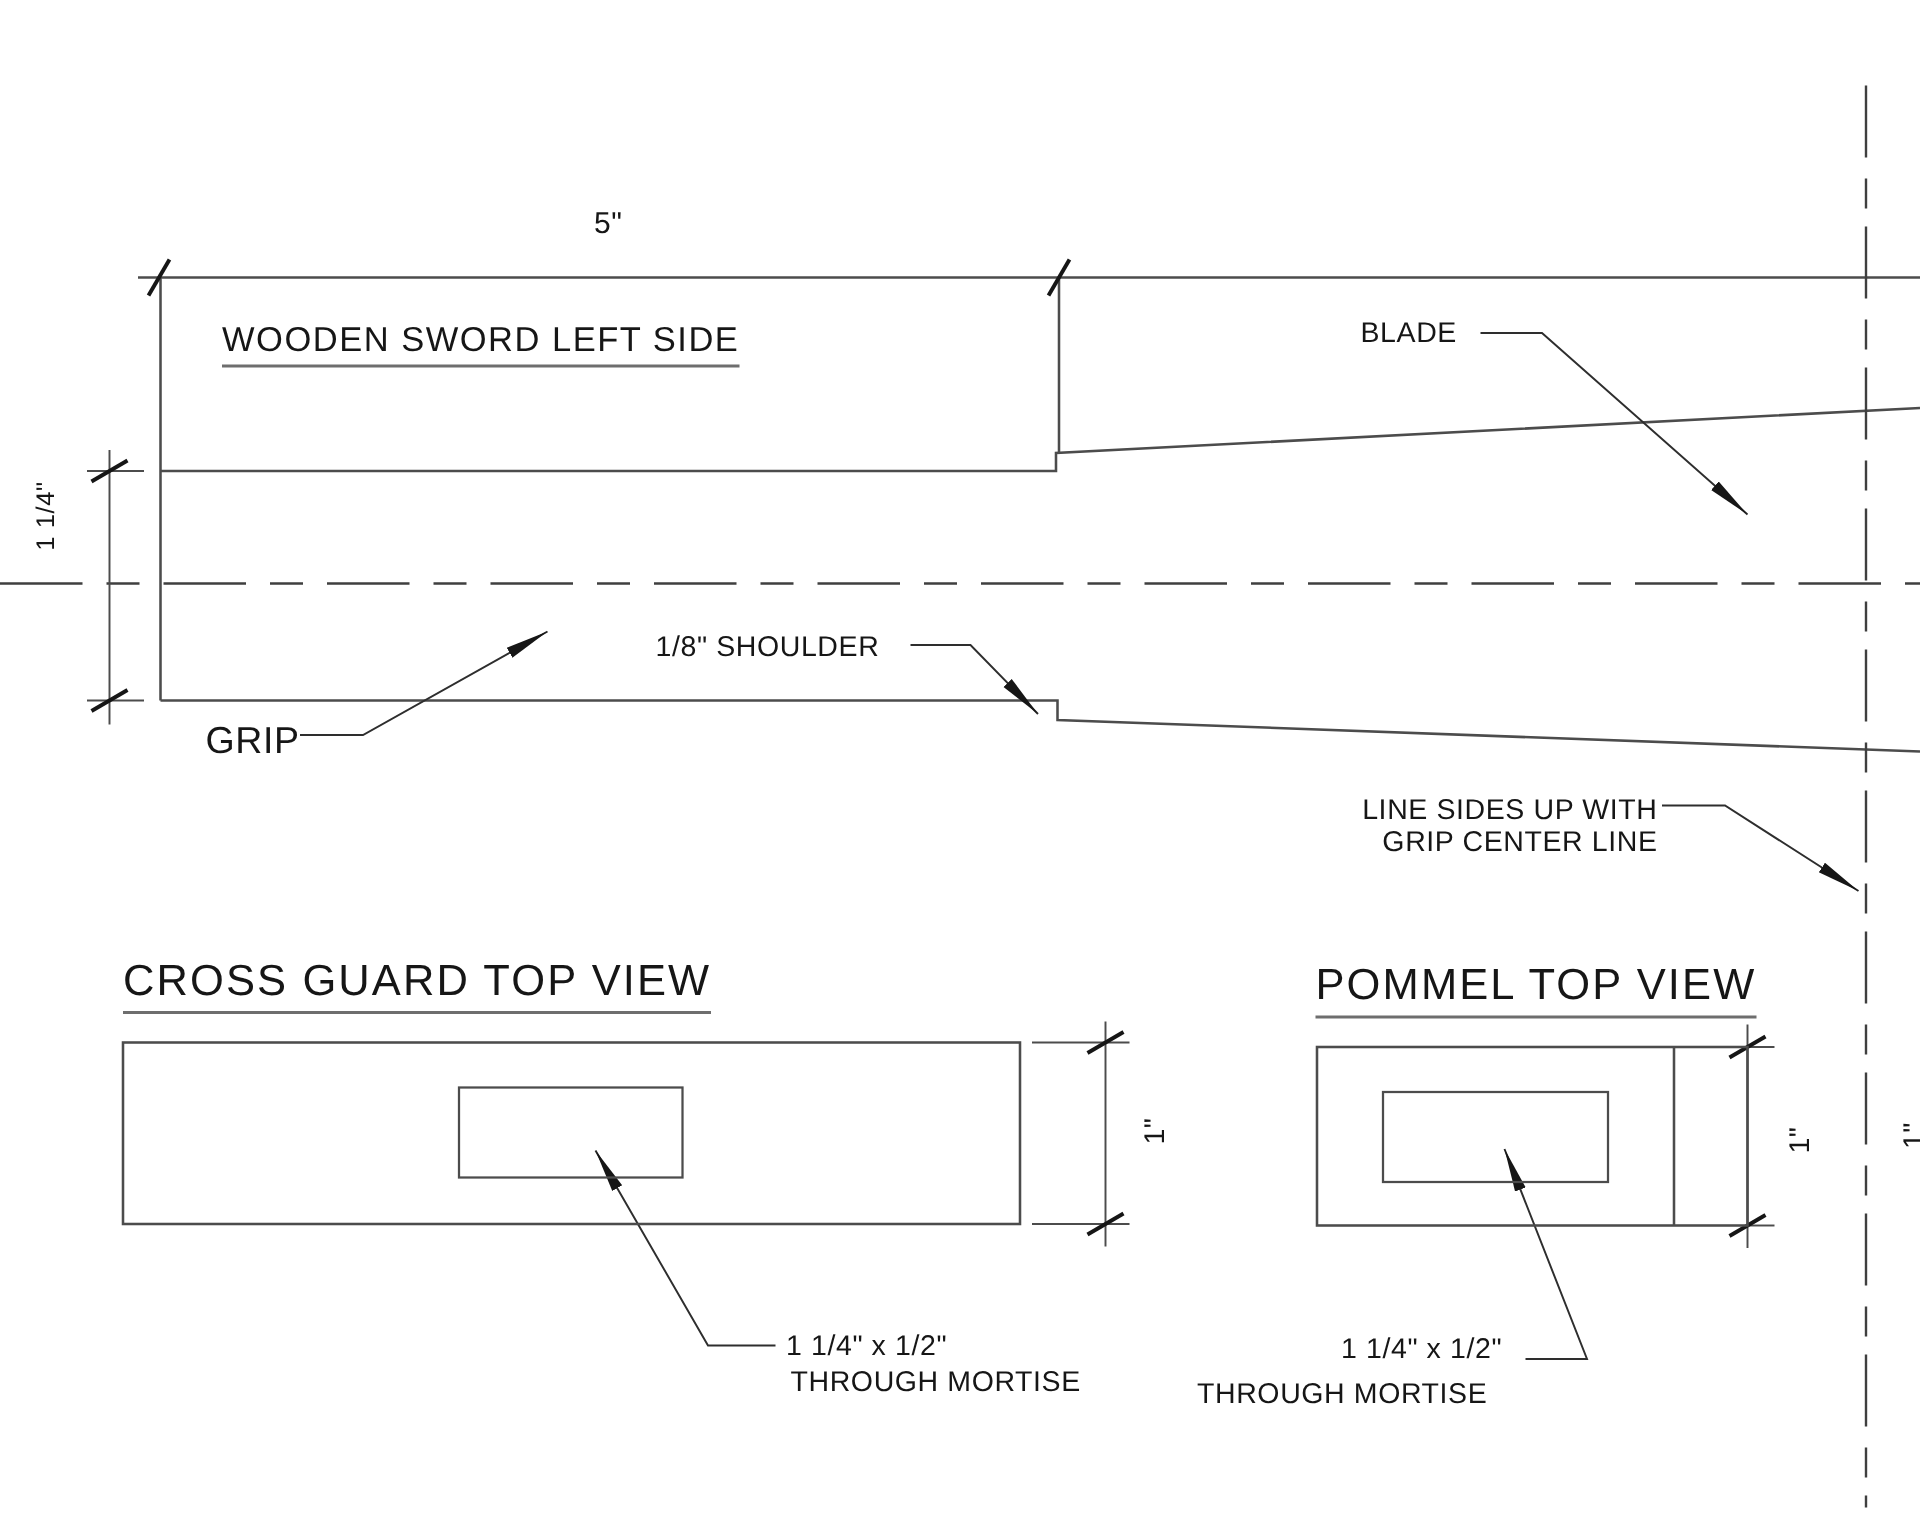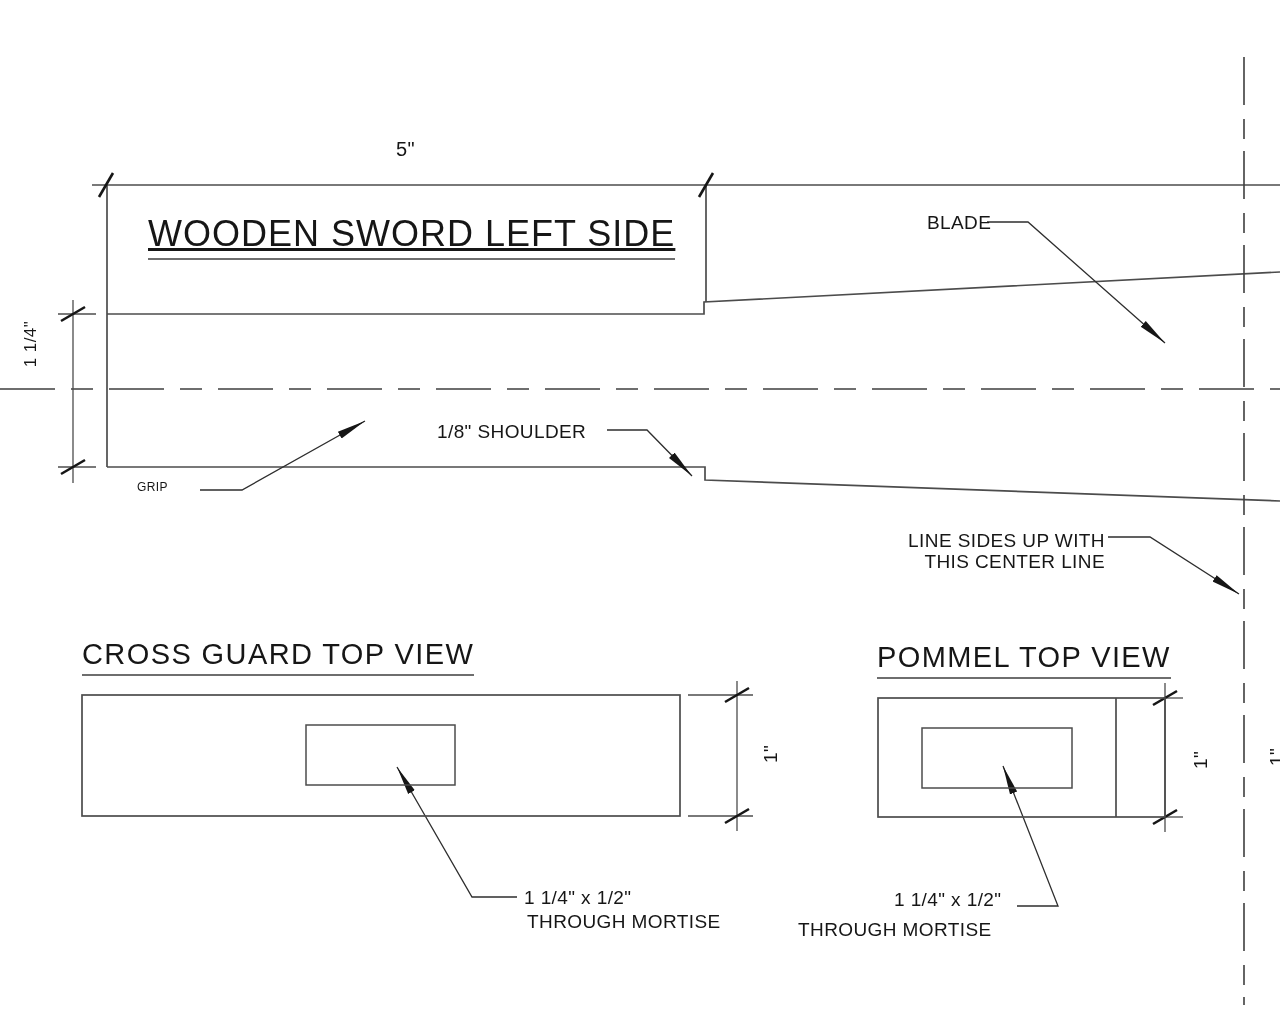--- a/index.html
+++ b/index.html
@@ -9,21 +9,21 @@
     font-family:"Liberation Sans", sans-serif;
     color:#161616;
   }
   #sheet{position:absolute;inset:0;width:1280px;height:1024px;}
   svg{position:absolute;left:0;top:0;}
   .lbl{position:absolute;white-space:nowrap;font-size:19px;letter-spacing:.4px;color:#161616;}
   .vtext{position:absolute;white-space:nowrap;font-size:17px;letter-spacing:.4px;
          transform:translate(-50%,-50%) rotate(-90deg);}
   .dtitle{position:absolute;display:inline-block;white-space:nowrap;
           border-bottom:2px solid #6e6e6e;padding-bottom:3px;}
-  .t-main{font-size:36px;letter-spacing:1px;text-decoration:underline;}
+  .t-main{font-size:23px;letter-spacing:1px;}
   .t-sub{font-size:29px;letter-spacing:1.4px;}
   .note{text-align:right;line-height:21px;}
 </style>
 </head>
 <body>
 
 <div id="sheet">
 
   <svg width="1280" height="1024" viewBox="0 0 1280 1024">
     <defs>
@@ -93,31 +93,31 @@
       <rect x="878" y="698" width="287" height="119"></rect>
       <line x1="1116" y1="698" x2="1116" y2="817"></line>
       <rect x="922" y="728" width="150" height="60" stroke-width="1.5"></rect>
     </g>
   </svg>
 
   <div class="lbl" style="left:396px;top:138px;font-size:20px;">5"</div>
 
   <div class="dtitle t-main" style="left:148px;top:213px;">WOODEN SWORD LEFT SIDE</div>
 
-  <div class="lbl" style="left:907px;top:212px;margin-left:20px;">BLADE</div>
+  <div class="lbl" style="left:907px;top:212px;">BLADE</div>
 
   <div class="vtext" style="left:31px;top:344px;">1 1/4"</div>
 
   <div class="lbl" style="left:437px;top:421px;">1/8" SHOULDER</div>
 
-  <div class="lbl" style="left:137px;top:480px;font-size:12px;">GRIP</div>
+  <div class="lbl" style="left:137px;top:480px;font-size:25px;">GRIP</div>
 
   <div class="lbl note" style="left:885px;top:530px;width:220px;">
     <div>LINE SIDES UP WITH</div>
-    <div>THIS CENTER LINE</div>
+    <div>GRIP CENTER LINE</div>
   </div>
 
   <div class="dtitle t-sub" style="left:877px;top:641px;">POMMEL TOP VIEW</div>
 
   <div class="dtitle t-sub" style="left:82px;top:638px;">CROSS GUARD TOP VIEW</div>
 
   <div class="vtext" style="left:771px;top:754px;font-size:19px;">1"</div>
 
   <div class="vtext" style="left:1201px;top:760px;font-size:19px;">1"</div>
 

